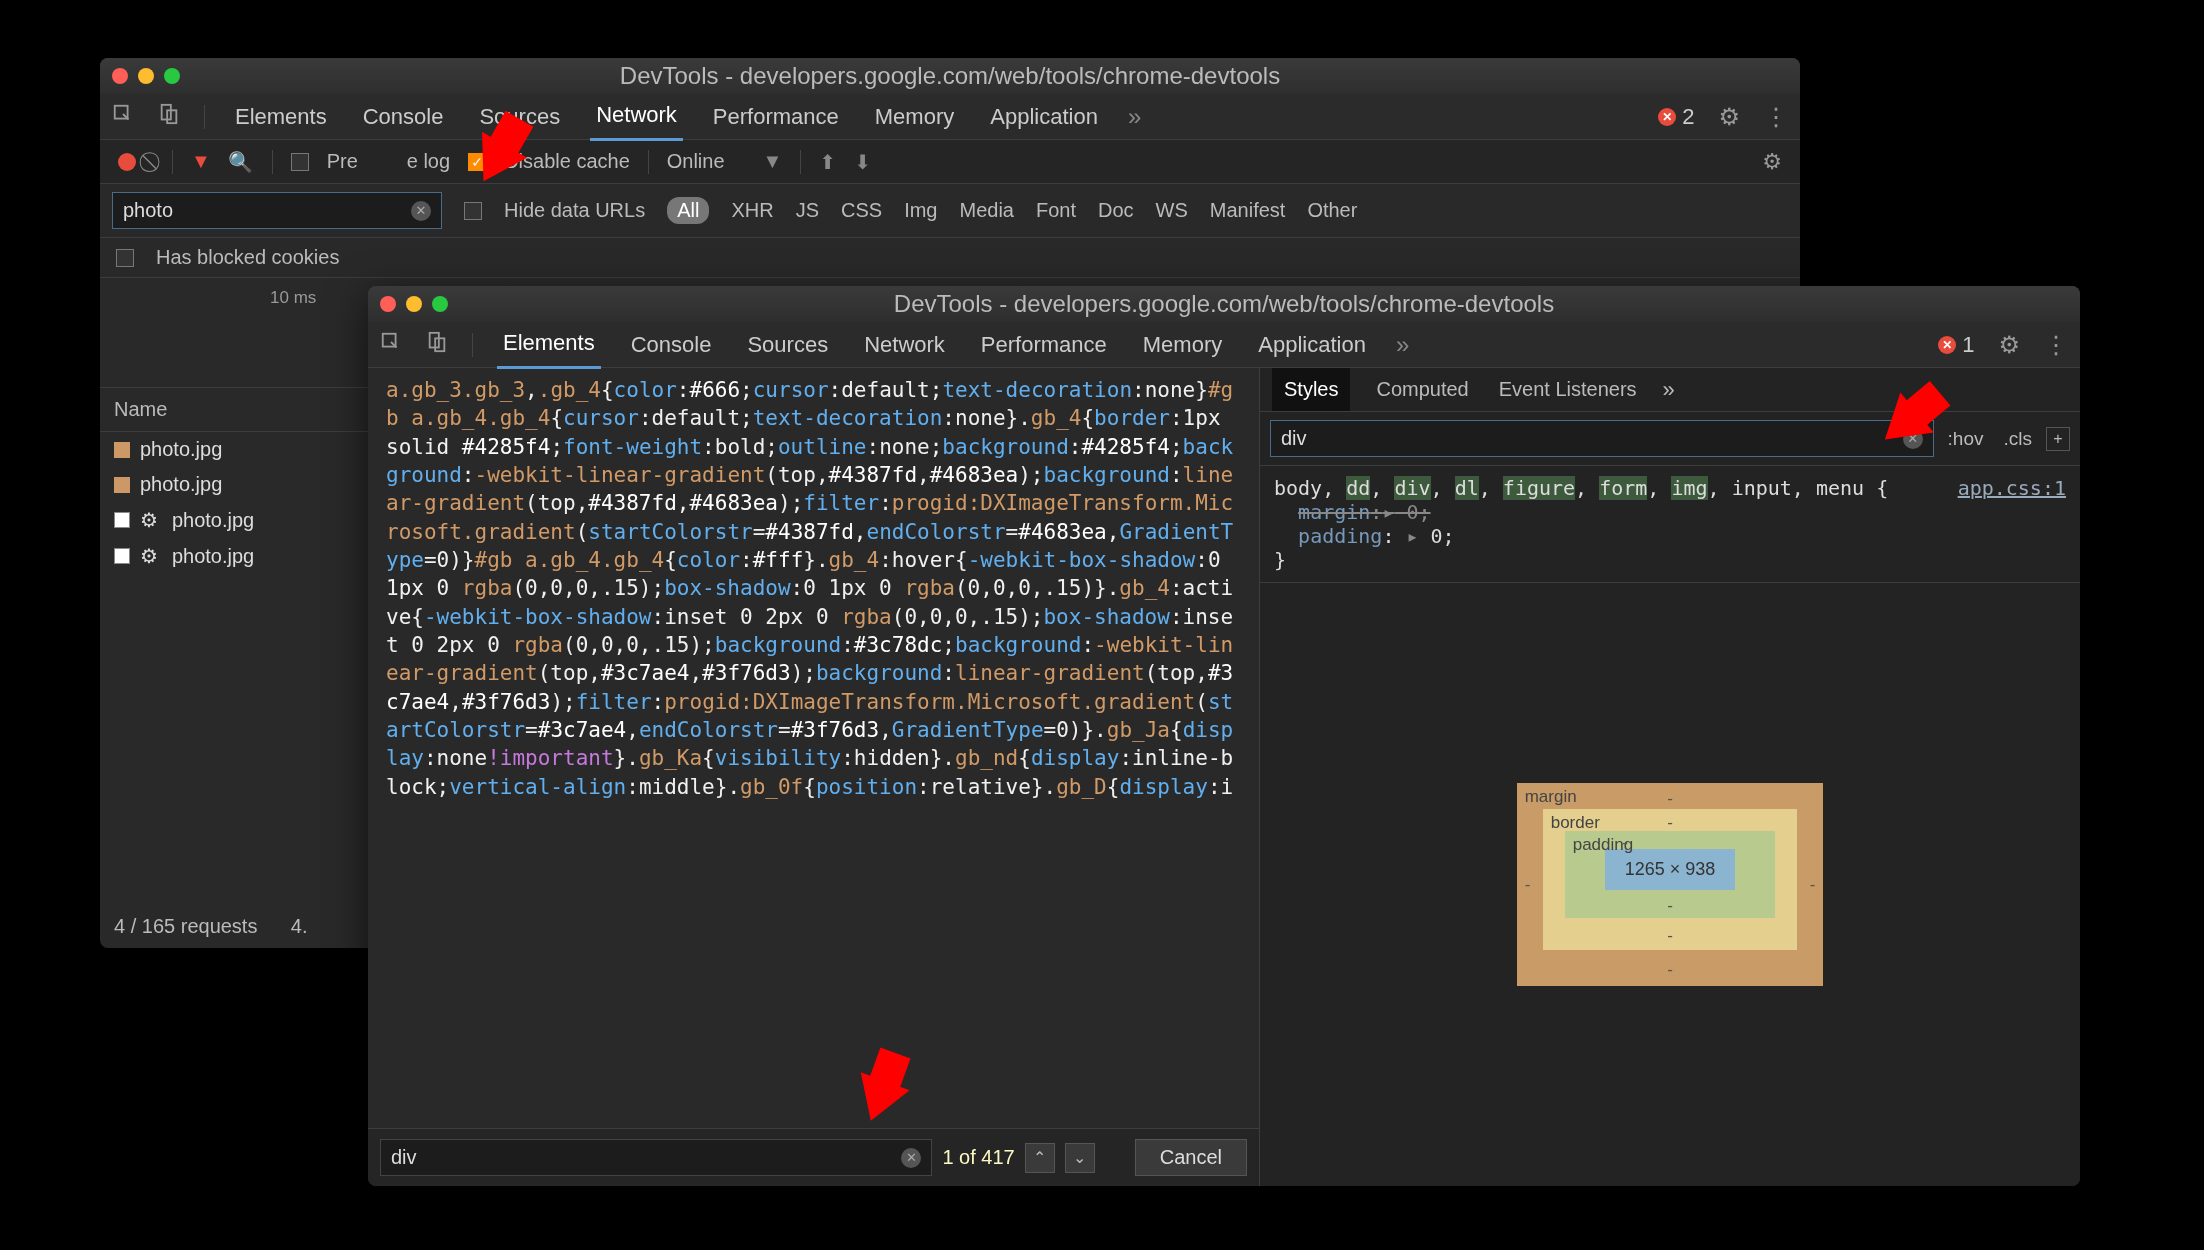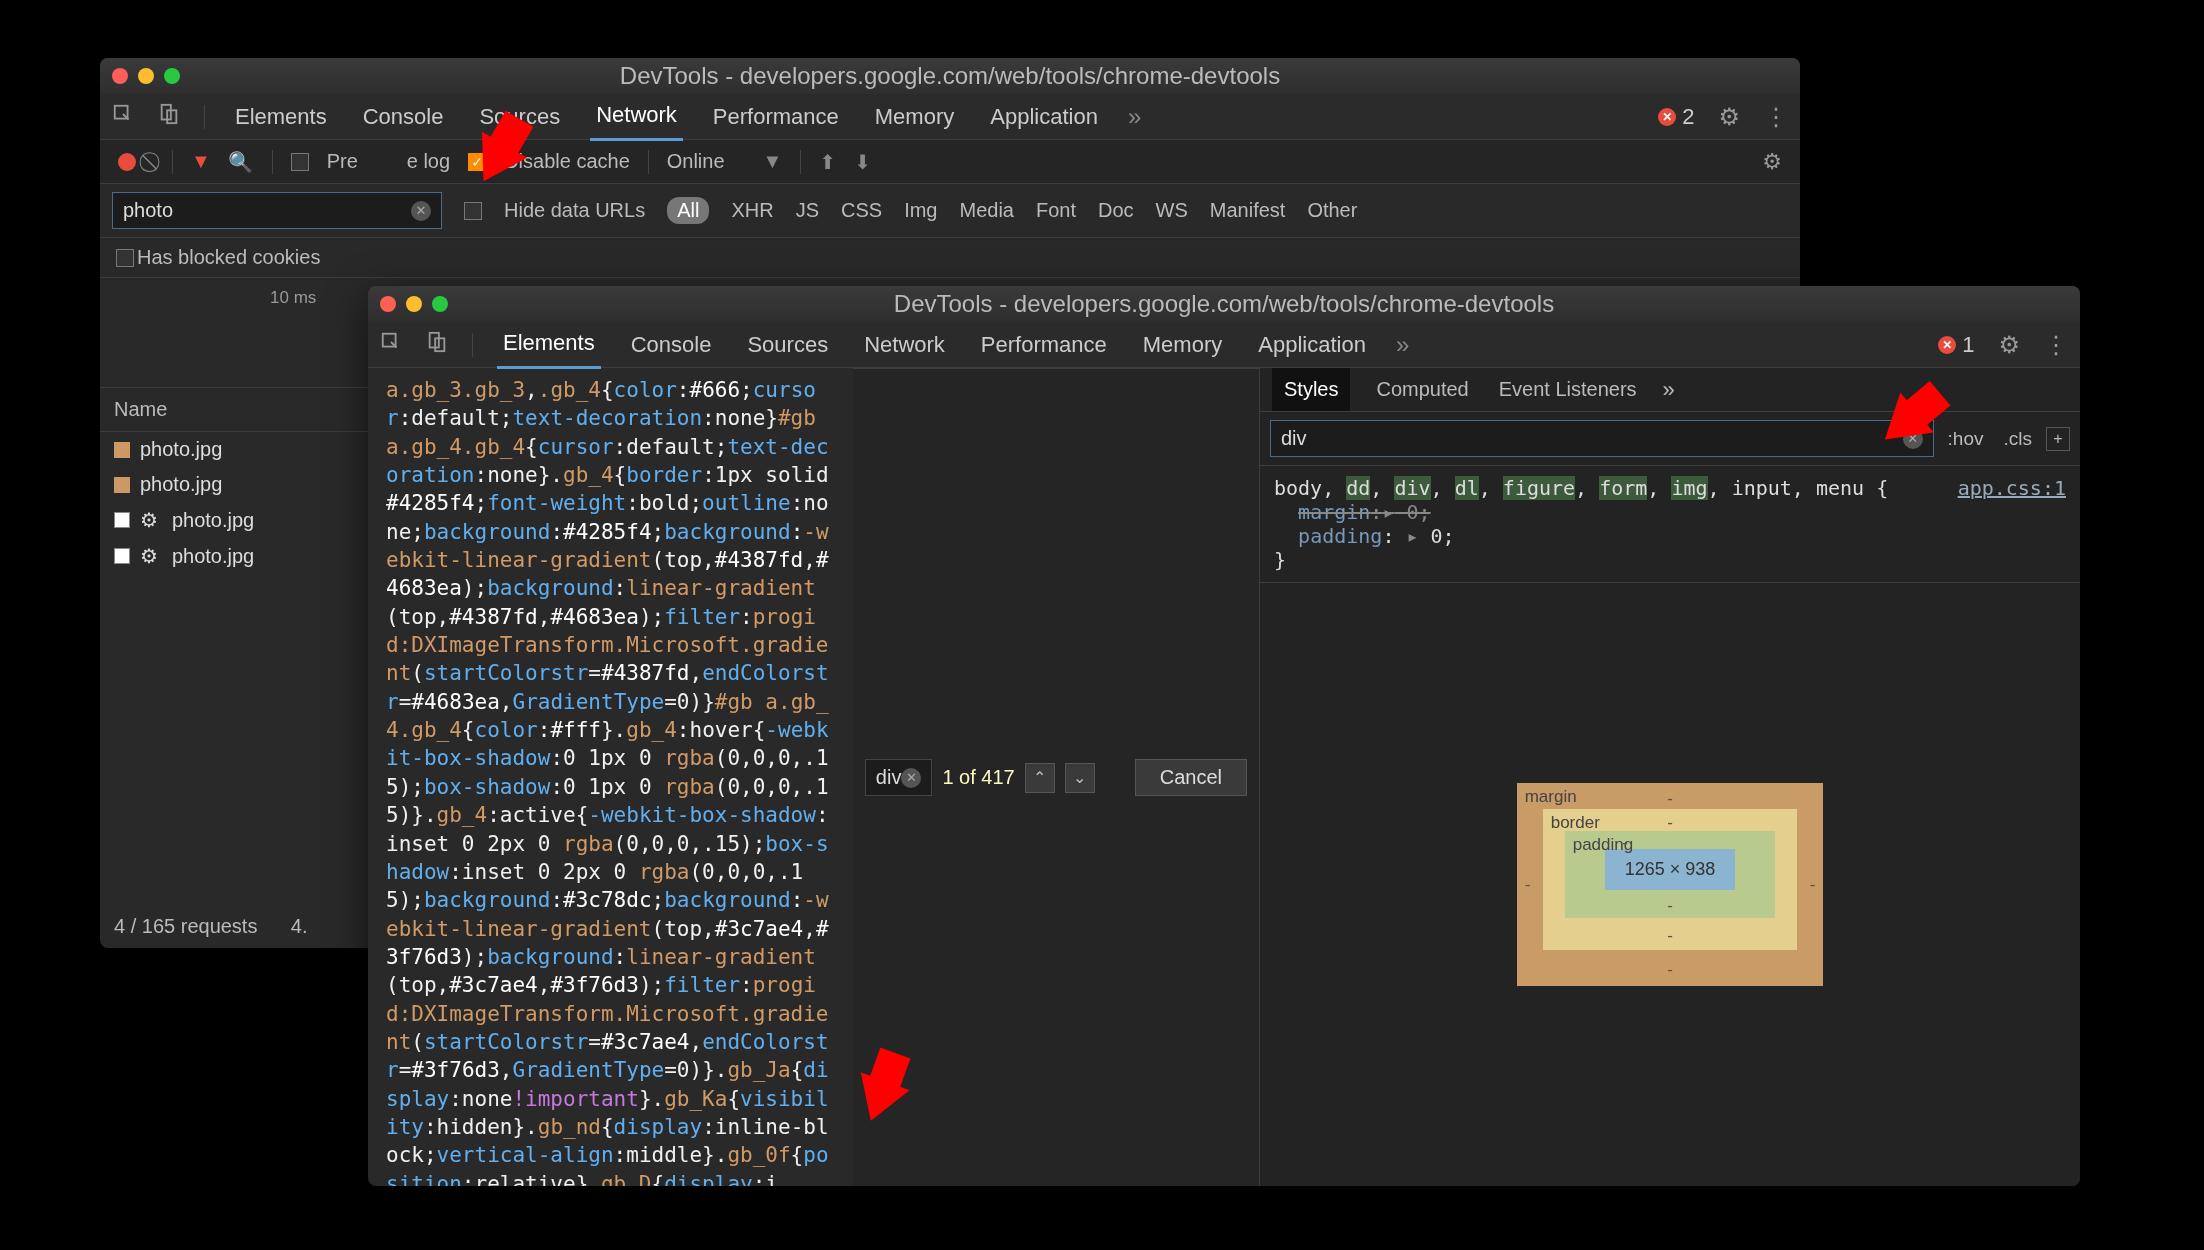--- a/index.html
+++ b/index.html
@@ -77,35 +77,35 @@
 .filterinput {
   background: #1c1c1c; border: 1px solid #4a6a8a; padding: 6px 10px;
   width: 330px; color: #ddd; font-size: 20px; position: relative;
   display: flex; align-items: center; justify-content: space-between;
 }
 .clearx { width:20px;height:20px;border-radius:50%;background:#555;display:flex;align-items:center;justify-content:center;color:#aaa;font-size:13px;}
 .pill { padding: 2px 10px; border-radius: 12px; }
 .pill.all { background: #777; color:#ffffff; }
 .ftype { cursor: pointer; }
 
-.cookiebar { padding: 8px 16px; color:#bbb; font-size:20px; display:flex;align-items:center;gap:3px; border-bottom:1px solid #3d3d3d;}
+.cookiebar { padding: 8px 16px; color:#bbb; font-size:20px; display:flex;align-items:center;gap:22px; border-bottom:1px solid #3d3d3d;}
 
 .timeline { height: 110px; position:relative; border-bottom:1px solid #3d3d3d; }
 .tick { position:absolute; top:10px; color:#999; font-size:17px; }
 
 .filelist { }
 .fhead { padding: 10px 14px; color:#bbb; font-size:20px; border-bottom:1px solid #3d3d3d;}
 .frow { display:flex; align-items:center; gap:10px; padding:6px 14px; color:#ddd; font-size:20px; cursor:pointer;}
 .fico { width:16px;height:16px; background:#c96; }
 .fico.gear { background:#fff; border:1px solid #888; }
 .status { position:absolute; bottom:10px; left:14px; color:#bbb; font-size:20px; }
 
 
 .w2body { display:flex; height: calc(100% - 36px - 46px); }
-.w2left { flex: 1; display:flex; flex-direction:row; border-right:1px solid #3d3d3d; overflow:hidden; }
+.w2left { flex: 1; display:flex; flex-direction:column; border-right:1px solid #3d3d3d; overflow:hidden; }
 .code {
   flex:1; padding: 8px 18px; font-family: "SF Mono","Menlo","Consolas",monospace;
   font-size: 21px; line-height: 1.35; color:#f0f0f0; white-space:pre-wrap;
   word-break: break-all; overflow:hidden;
 }
 .csel { color:#d19a66; }
 .cprop { color:#61afef; }
 .cfun { color:#d19a66; }
 .ckey { color:#c678dd; }
 .chex { color:#fff; }

